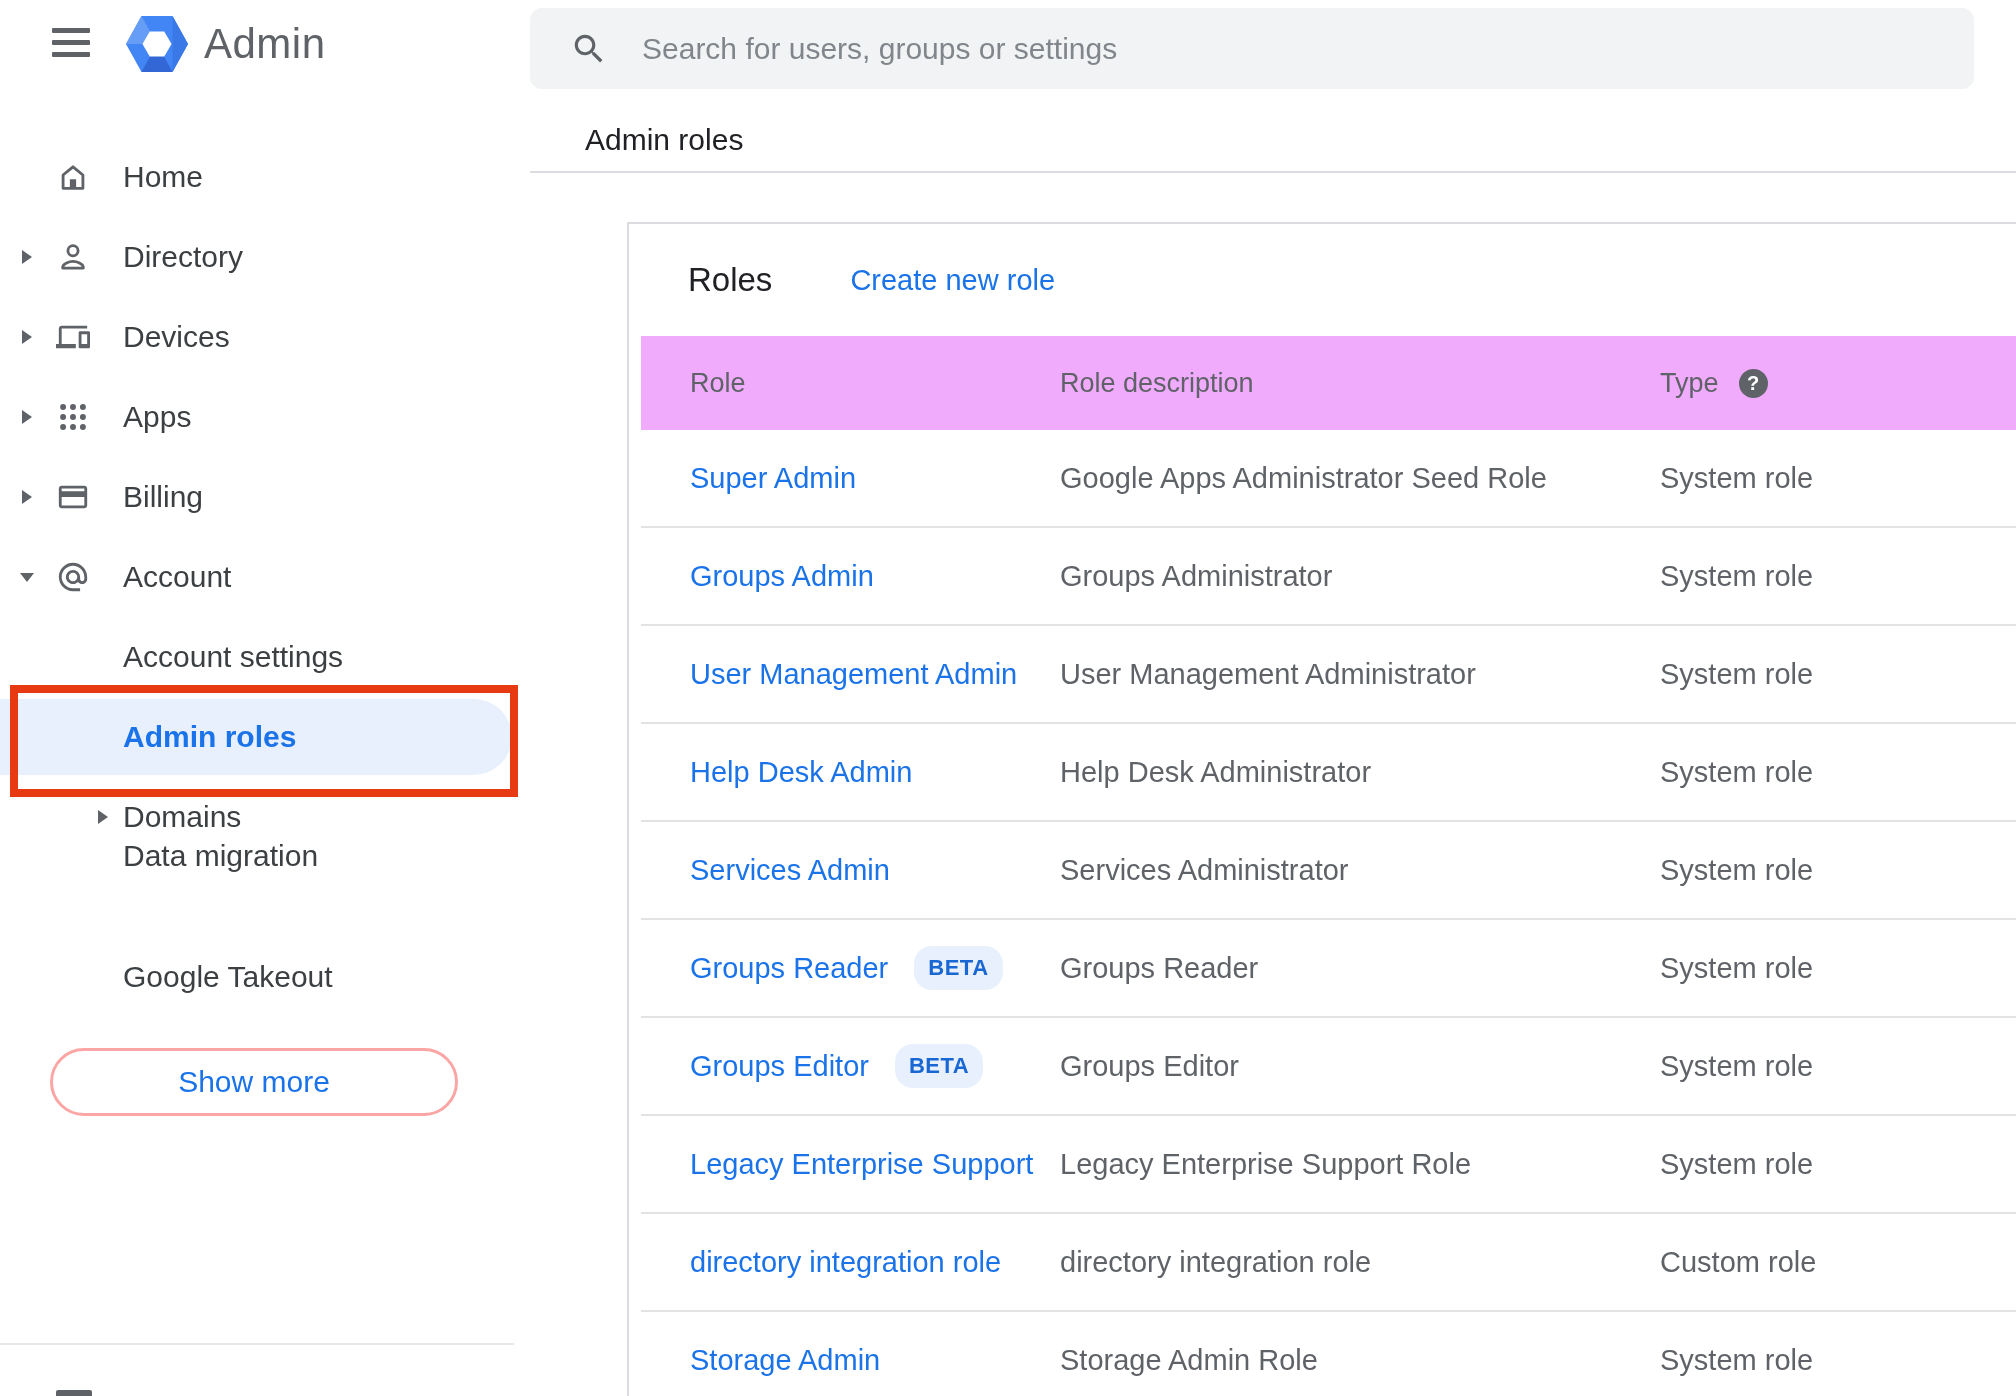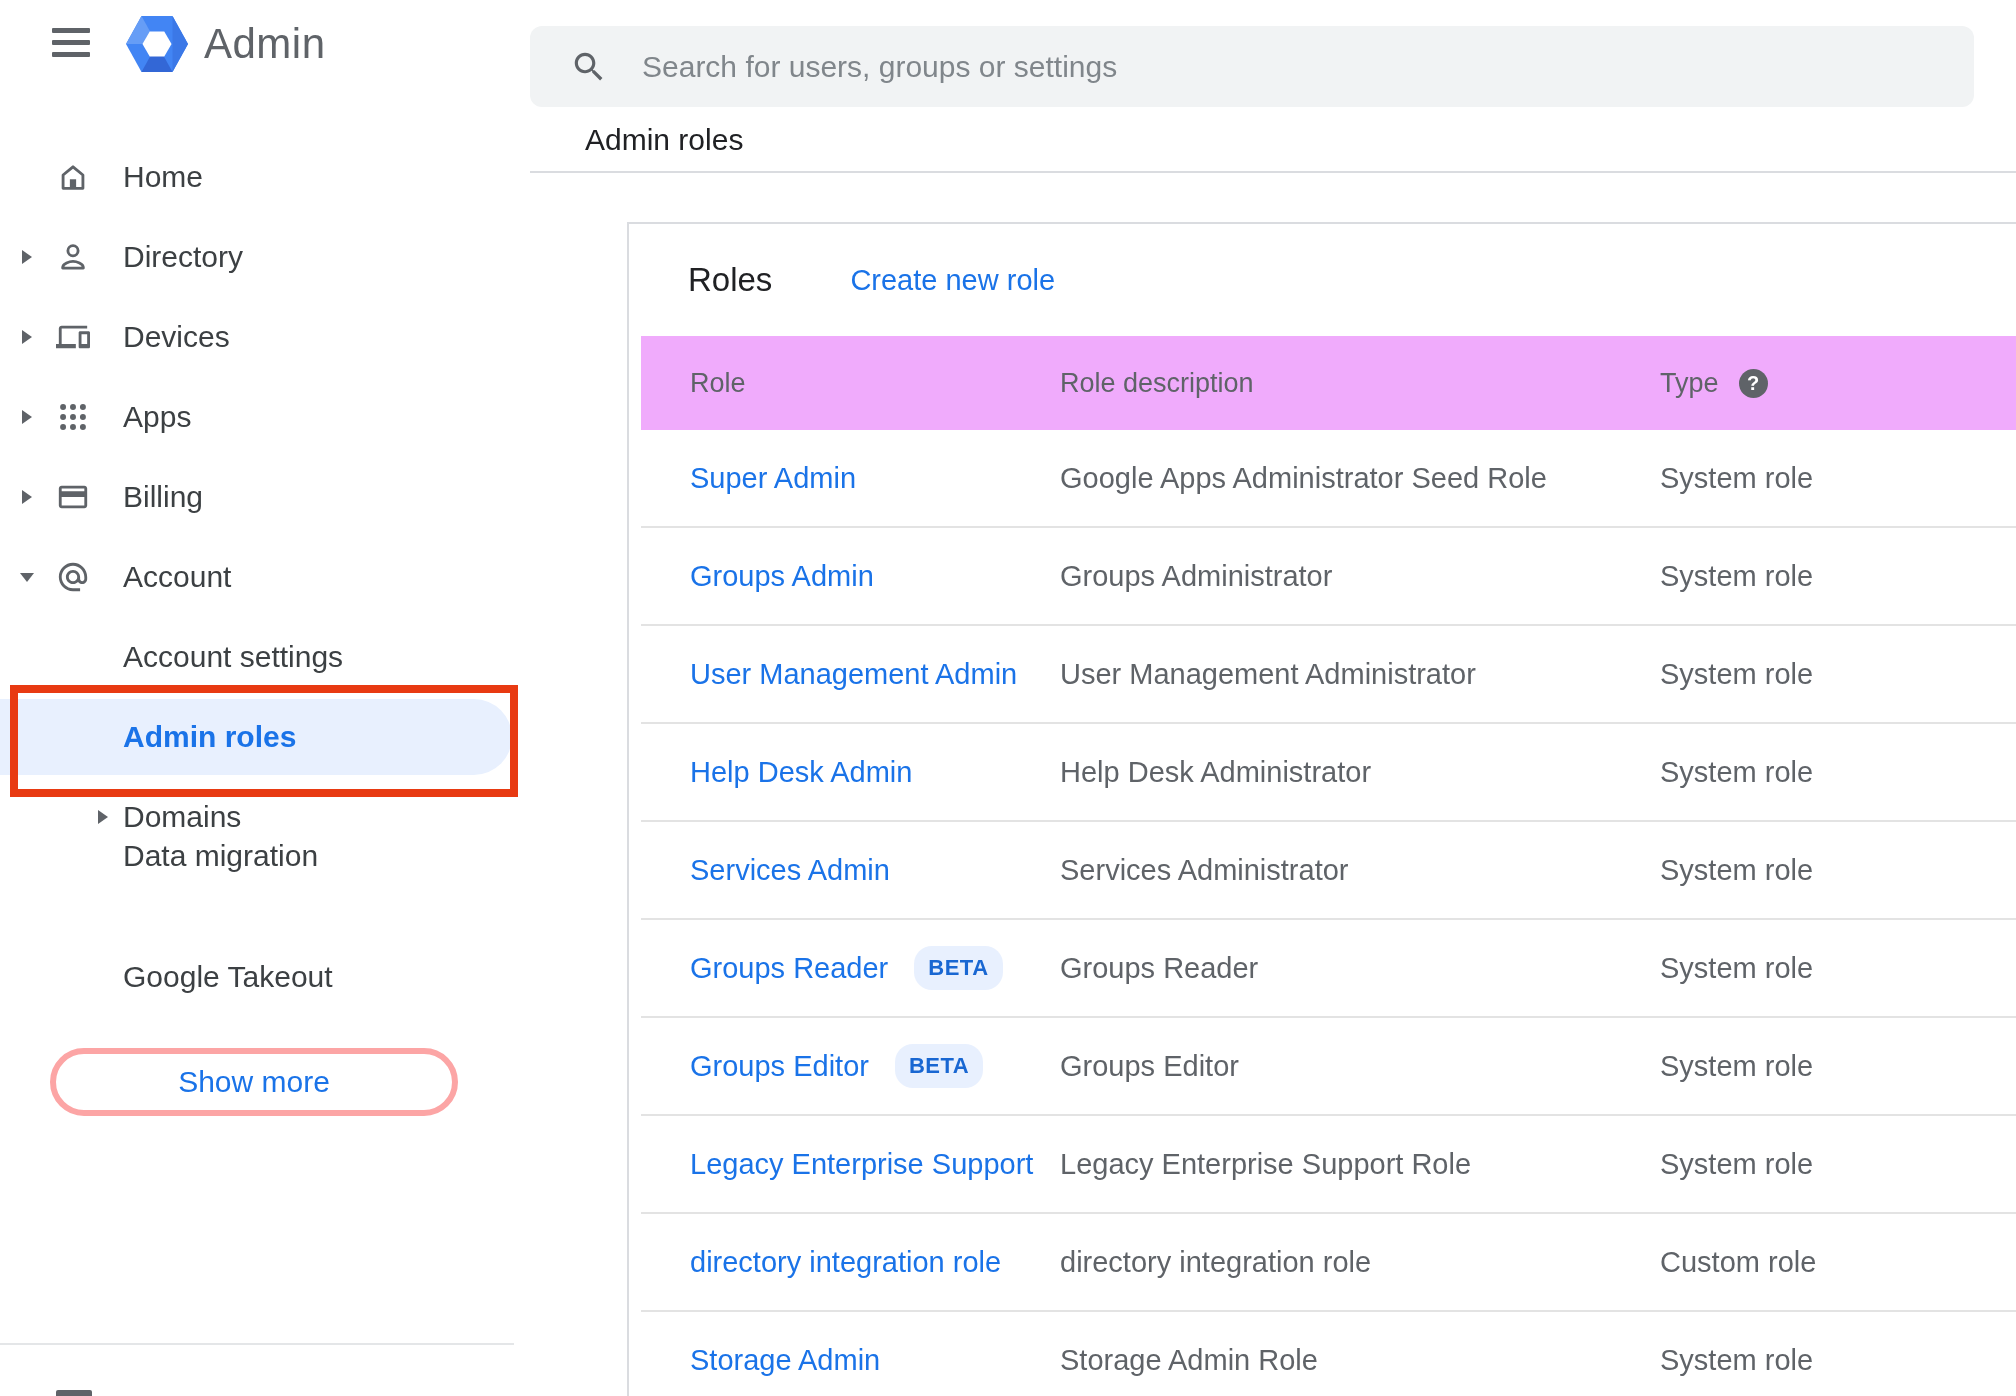--- a/index.html
+++ b/index.html
@@ -22,31 +22,31 @@
   .nav-item.selected .nav-label { color:#1a73e8; font-weight:700; }
   .nav-icon { position:absolute; left:56px; top:50%; transform:translateY(-50%); width:34px; height:34px; }
   .expander { position:absolute; top:50%; transform:translateY(-50%); width:14px; height:14px; }
   .expander.top-level { left:20px; }
   .expander.sub-level { left:96px; }
 
   #annotation-box { position:absolute; left:10px; top:685px; width:508px; height:112px;
     border:8px solid #e83a12; pointer-events:none; }
 
   #show-more { position:absolute; left:50px; top:1048px; width:408px; height:68px;
-    border:6px solid #fca5a5; border-radius:34px; background:#fff;
+    border:3px solid #fca5a5; border-radius:34px; background:#fff;
     display:flex; align-items:center; justify-content:center;
     font-size:30px; font-weight:500; color:#1a73e8; cursor:pointer; }
 
   #sidebar-divider { position:absolute; left:0; top:1343px; width:514px; height:2px; background:#e4e6e8; }
   #partial-icon { position:absolute; left:56px; top:1390px; width:36px; height:8px;
     background:#5f6368; border-radius:2px 2px 0 0; }
 
   
   #searchbar { position:absolute; left:530px; top:8px; width:1444px; height:81px;
-    background:#f1f3f4; border-radius:12px; display:flex; align-items:center; padding-left:40px;margin-top:18px; }
+    background:#f1f3f4; border-radius:12px; display:flex; align-items:center; padding-left:40px; }
   #search-icon { width:38px; height:38px; flex:0 0 auto; }
   #search-input { flex:1; border:none; outline:none; background:transparent;
     font-size:30px; color:#202124; margin-left:34px; font-family:inherit; }
   #search-input::placeholder { color:#80868b; opacity:1; }
 
   #breadcrumb { position:absolute; left:585px; top:119px; height:42px;
     font-size:30px; color:#202124; display:flex; align-items:center; }
   #top-divider { position:absolute; left:530px; top:171px; width:1486px; height:2px; background:#dadce0; }
 
   

